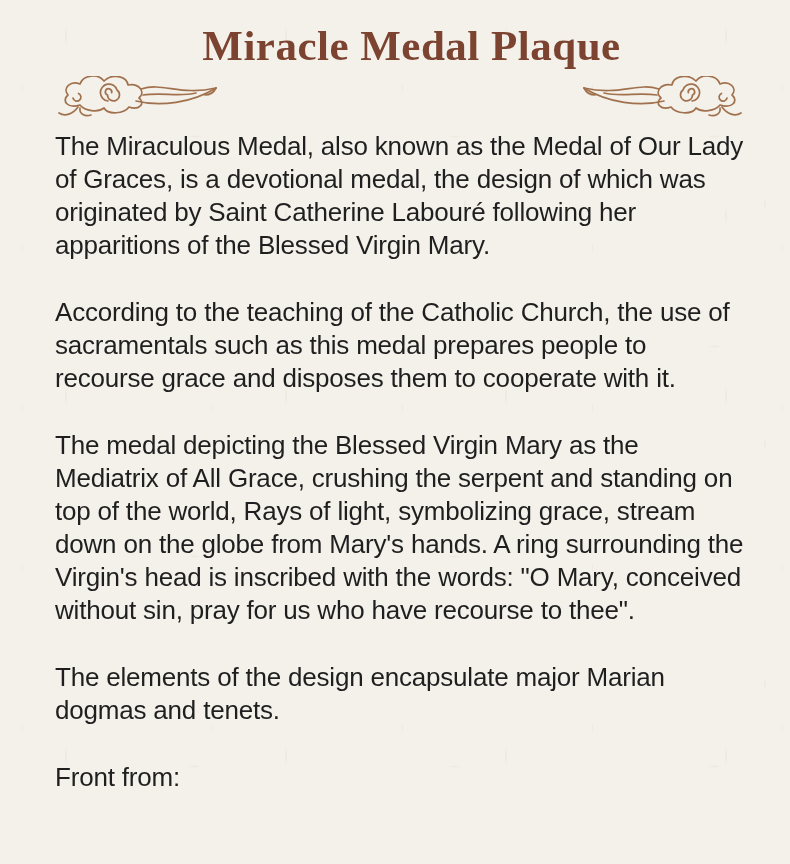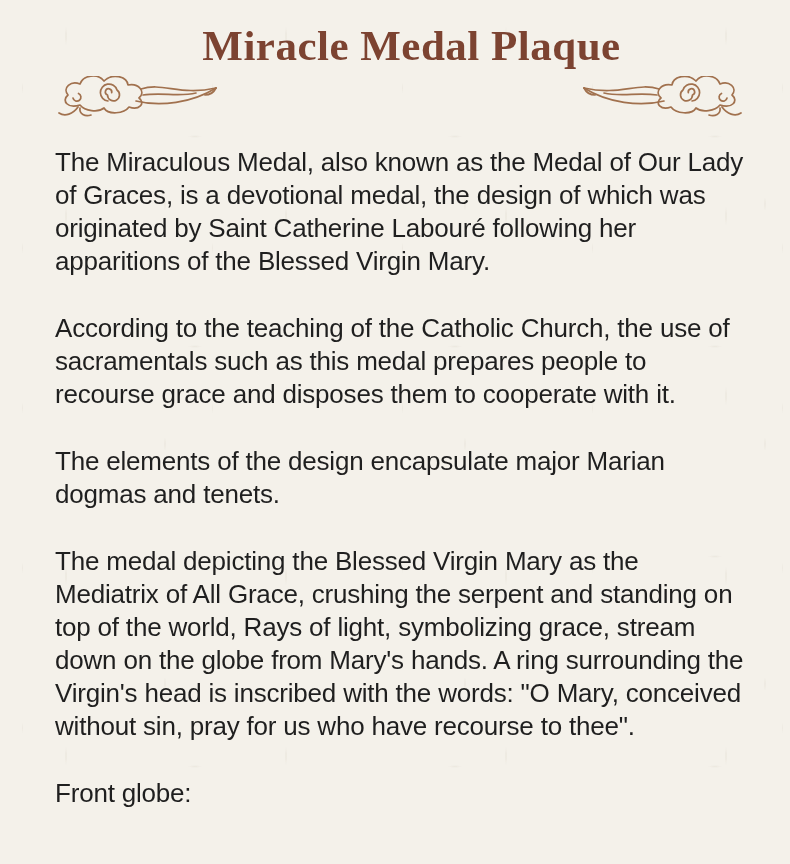--- a/index.html
+++ b/index.html
@@ -37,21 +37,21 @@
     display: flex;
     justify-content: space-between;
     align-items: flex-start;
     padding: 0 48px 0 58px;
     margin-top: 4px;
     height: 44px;
   }
   .flourish { width: 160px; height: 42px; display: block; }
   .flourish.mirrored { transform: scaleX(-1); }
   .content {
-    margin-top: 26px;
+    margin-top: 10px;
     padding: 0 44px 0 55px;
   }
   .content p {
     font-size: 26px;
     line-height: 33px;
     color: #1f1f1f;
     margin-bottom: 34px;
     letter-spacing: -0.2px;
   }
   .content p:last-child { margin-bottom: 0; }
@@ -99,18 +99,18 @@
     </svg>
 
     <svg class="flourish mirrored" viewBox="0 0 160 42" xmlns="http://www.w3.org/2000/svg">
       <use href="#cloud-flourish"></use>
     </svg>
   </div>
 
   <div class="content">
     <p>The Miraculous Medal, also known as the Medal of Our Lady of Graces, is a devotional medal, the design of which was originated by Saint Catherine Labouré following her apparitions of the Blessed Virgin Mary.</p>
     <p>According to the teaching of the Catholic Church, the use of sacramentals such as this medal prepares people to recourse grace and disposes them to cooperate with it.</p>
+    <p>The medal depicting the Blessed Virgin Mary as the Mediatrix of All Grace, crushing the serpent and standing on top of the world, Rays of light, symbolizing grace, stream down on the globe from Mary's hands. A ring surrounding the Virgin's head is inscribed with the words: "O Mary, conceived without sin, pray for us who have recourse to thee".</p>
     <p>The elements of the design encapsulate major Marian dogmas and tenets.</p>
-    <p>The medal depicting the Blessed Virgin Mary as the Mediatrix of All Grace, crushing the serpent and standing on top of the world, Rays of light, symbolizing grace, stream down on the globe from Mary's hands. A ring surrounding the Virgin's head is inscribed with the words: "O Mary, conceived without sin, pray for us who have recourse to thee".</p>
-    <p>Front globe:</p>
+    <p>Front from:</p>
   </div>
 
 </div>
 
 </body></html>

